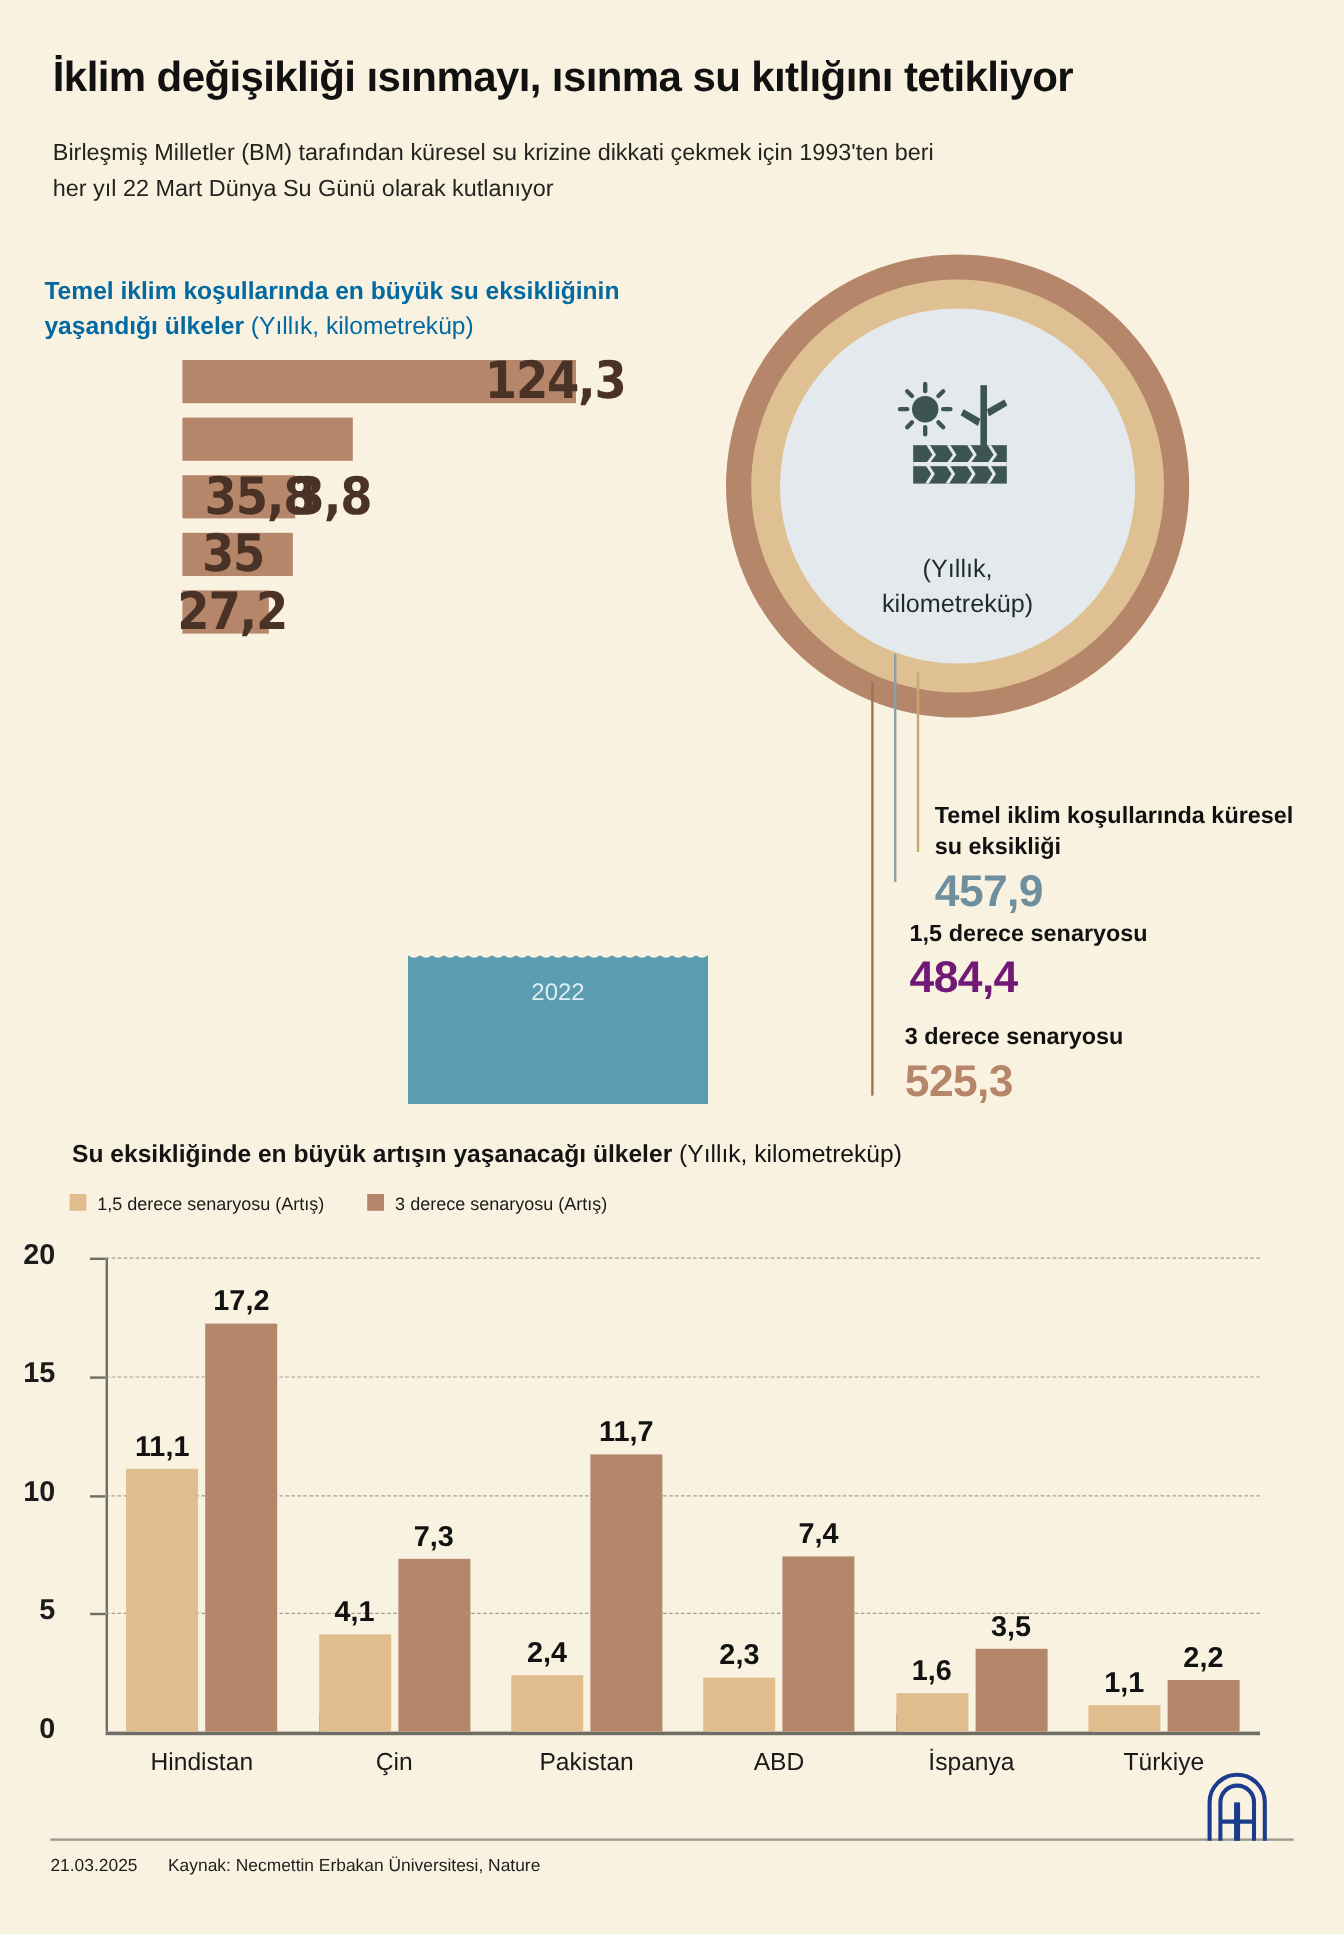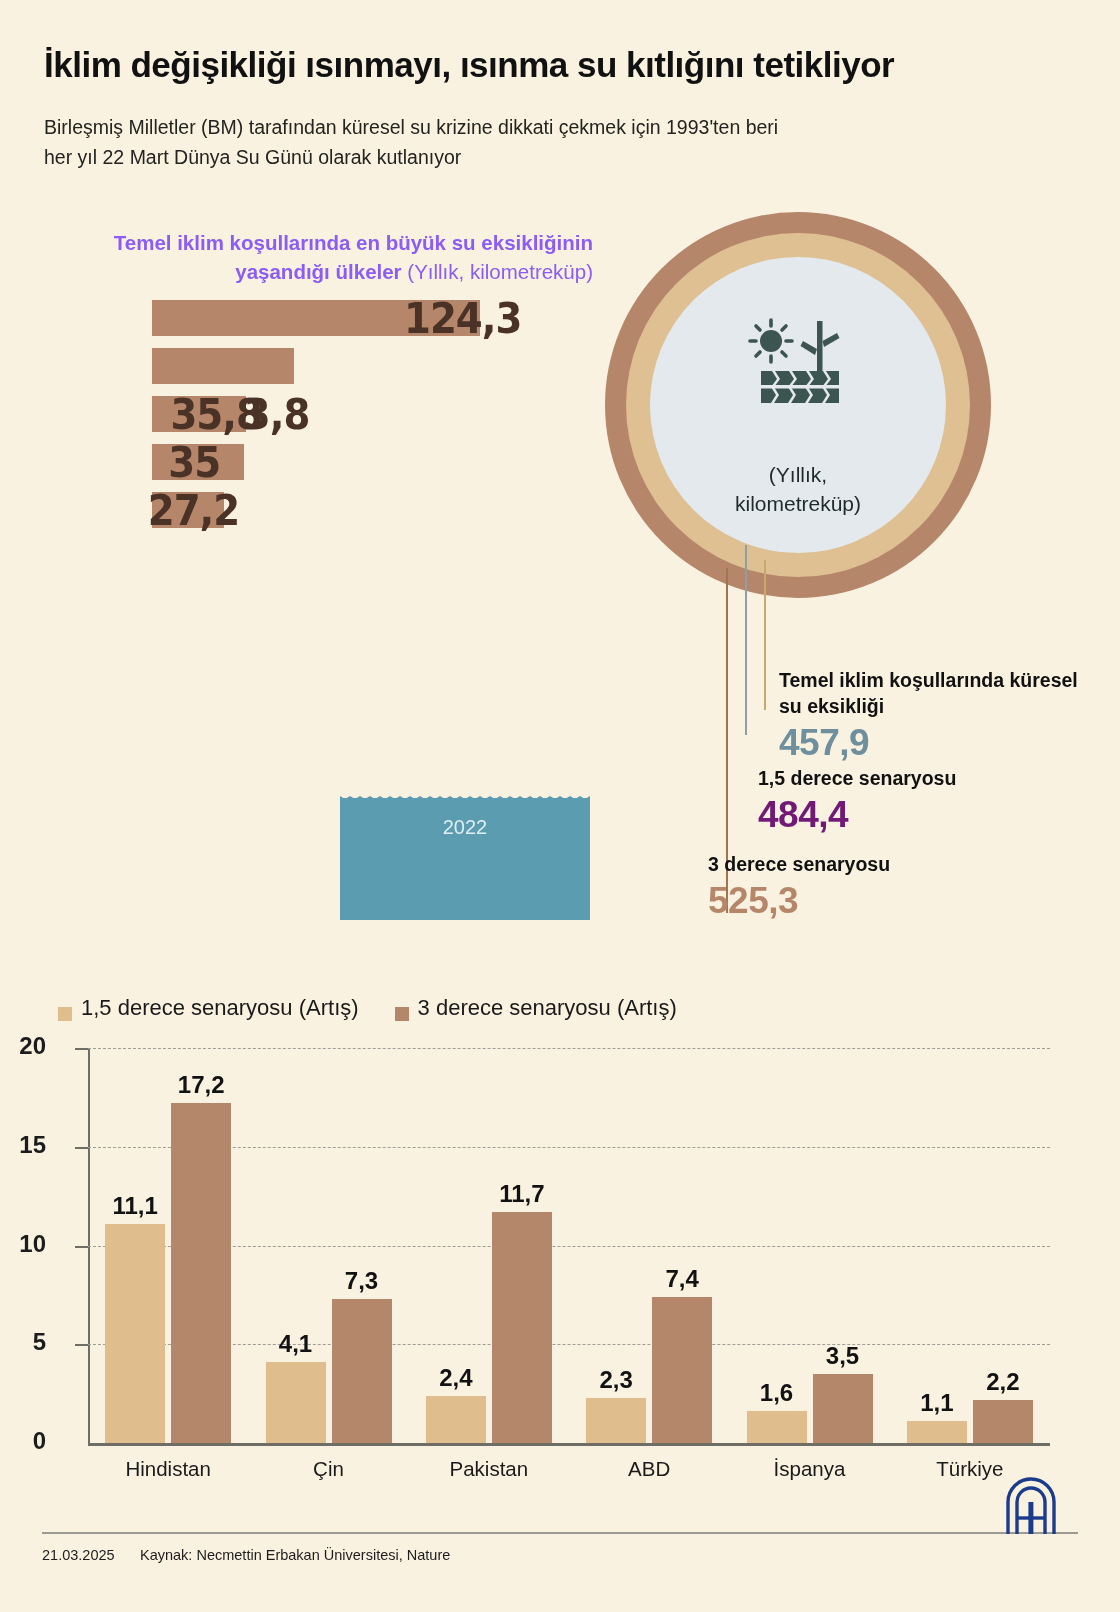--- a/index.html
+++ b/index.html
@@ -19,22 +19,22 @@
     font-size:35px; font-weight:bold; letter-spacing:-0.5px;
     color:#111; line-height:1.2;
   }
   .subtitle {
     position:absolute; left:44px; top:112px; width:760px;
     font-size:19.5px; font-weight:400; color:#23231f; line-height:1.55;
   }
 
   
   .sec1-title {
-    position:absolute; left:53px; top:228px; width:540px;
-    font-size:20.5px; font-weight:bold; line-height:1.42; color:#8b5cf6;text-align:right;
+    position:absolute; left:37px; top:228px; width:540px;
+    font-size:20.5px; font-weight:bold; line-height:1.42; color:#0369a1;
   }
   .sec1-title .lt { font-weight:400; }
   .hbar-wrap { position:absolute; left:0; top:300px; width:600px; }
   .hbar-row { position:relative; height:48px; }
   .hbar {
     position:absolute; left:152px; top:0; height:36px;
     background:#b5866a;
   }
   .hbar-val {
     position:absolute; top:-7px;
@@ -88,31 +88,31 @@
   #lead-b { left:764px; top:560px; height:150px; background:#c9a86e; }
   #lead-c { left:726px; top:568px; height:345px; background:#9d7551; }
 
   .callout { position:absolute; }
   .callout .co-label { font-size:19.5px; font-weight:bold; line-height:1.33; color:#111; }
   .callout .co-val   { font-size:37px; font-weight:bold; letter-spacing:-0.5px; margin-top:2px; }
   #co1 { left:779px; top:668px; width:300px; }
   #co1 .co-val { color:#6e8f9d; }
   #co2 { left:758px; top:766px; width:320px; }
   #co2 .co-val { color:#701a75; }
-  #co3 { left:708px; top:852px; width:340px; }
+  #co3 { left:726px; top:852px; width:340px;padding-left:28px; }
   #co3 .co-val { color:#b5866a; }
 
   
   .sec3-title {
     position:absolute; left:60px; top:950px; width:960px;
     font-size:20.5px; font-weight:bold; color:#141414;
   }
   .sec3-title .lt { font-weight:400; }
   .legend { position:absolute; left:58px; top:995px; display:flex; gap:36px; align-items:center; }
-  .lg-item { display:flex; align-items:flex-end; gap:9px; font-size:22px; color:#1a1a1a; }
+  .lg-item { display:flex; align-items:flex-start; gap:9px; font-size:15px; color:#1a1a1a; }
   .lg-sw { width:14px; height:14px; display:inline-block; }
 
   .chart {
     position:absolute; left:88px; top:1048px; width:962px; height:395px;
   }
   .grid-line {
     position:absolute; left:0; width:962px; height:0;
     border-top:1.5px dashed #9e9e96;
   }
   .ytick {
@@ -232,20 +232,23 @@
   </div>
   <div class="callout" id="co2">
     <div class="co-label">1,5 derece senaryosu</div>
     <div class="co-val">484,4</div>
   </div>
   <div class="callout" id="co3">
     <div class="co-label">3 derece senaryosu</div>
     <div class="co-val">525,3</div>
   </div>
 
+  <div class="sec3-title">
+    <span>Su eksikliğinde en büyük artışın yaşanacağı ülkeler</span><span class="lt"> (Yıllık, kilometreküp)</span>
+  </div>
 
   <div class="legend">
     <div class="lg-item">
       <span class="lg-sw" style="background:#e0bd8d"></span>
       <span>1,5 derece senaryosu (Artış)</span>
     </div>
     <div class="lg-item">
       <span class="lg-sw" style="background:#b5876a"></span>
       <span>3 derece senaryosu (Artış)</span>
     </div>

